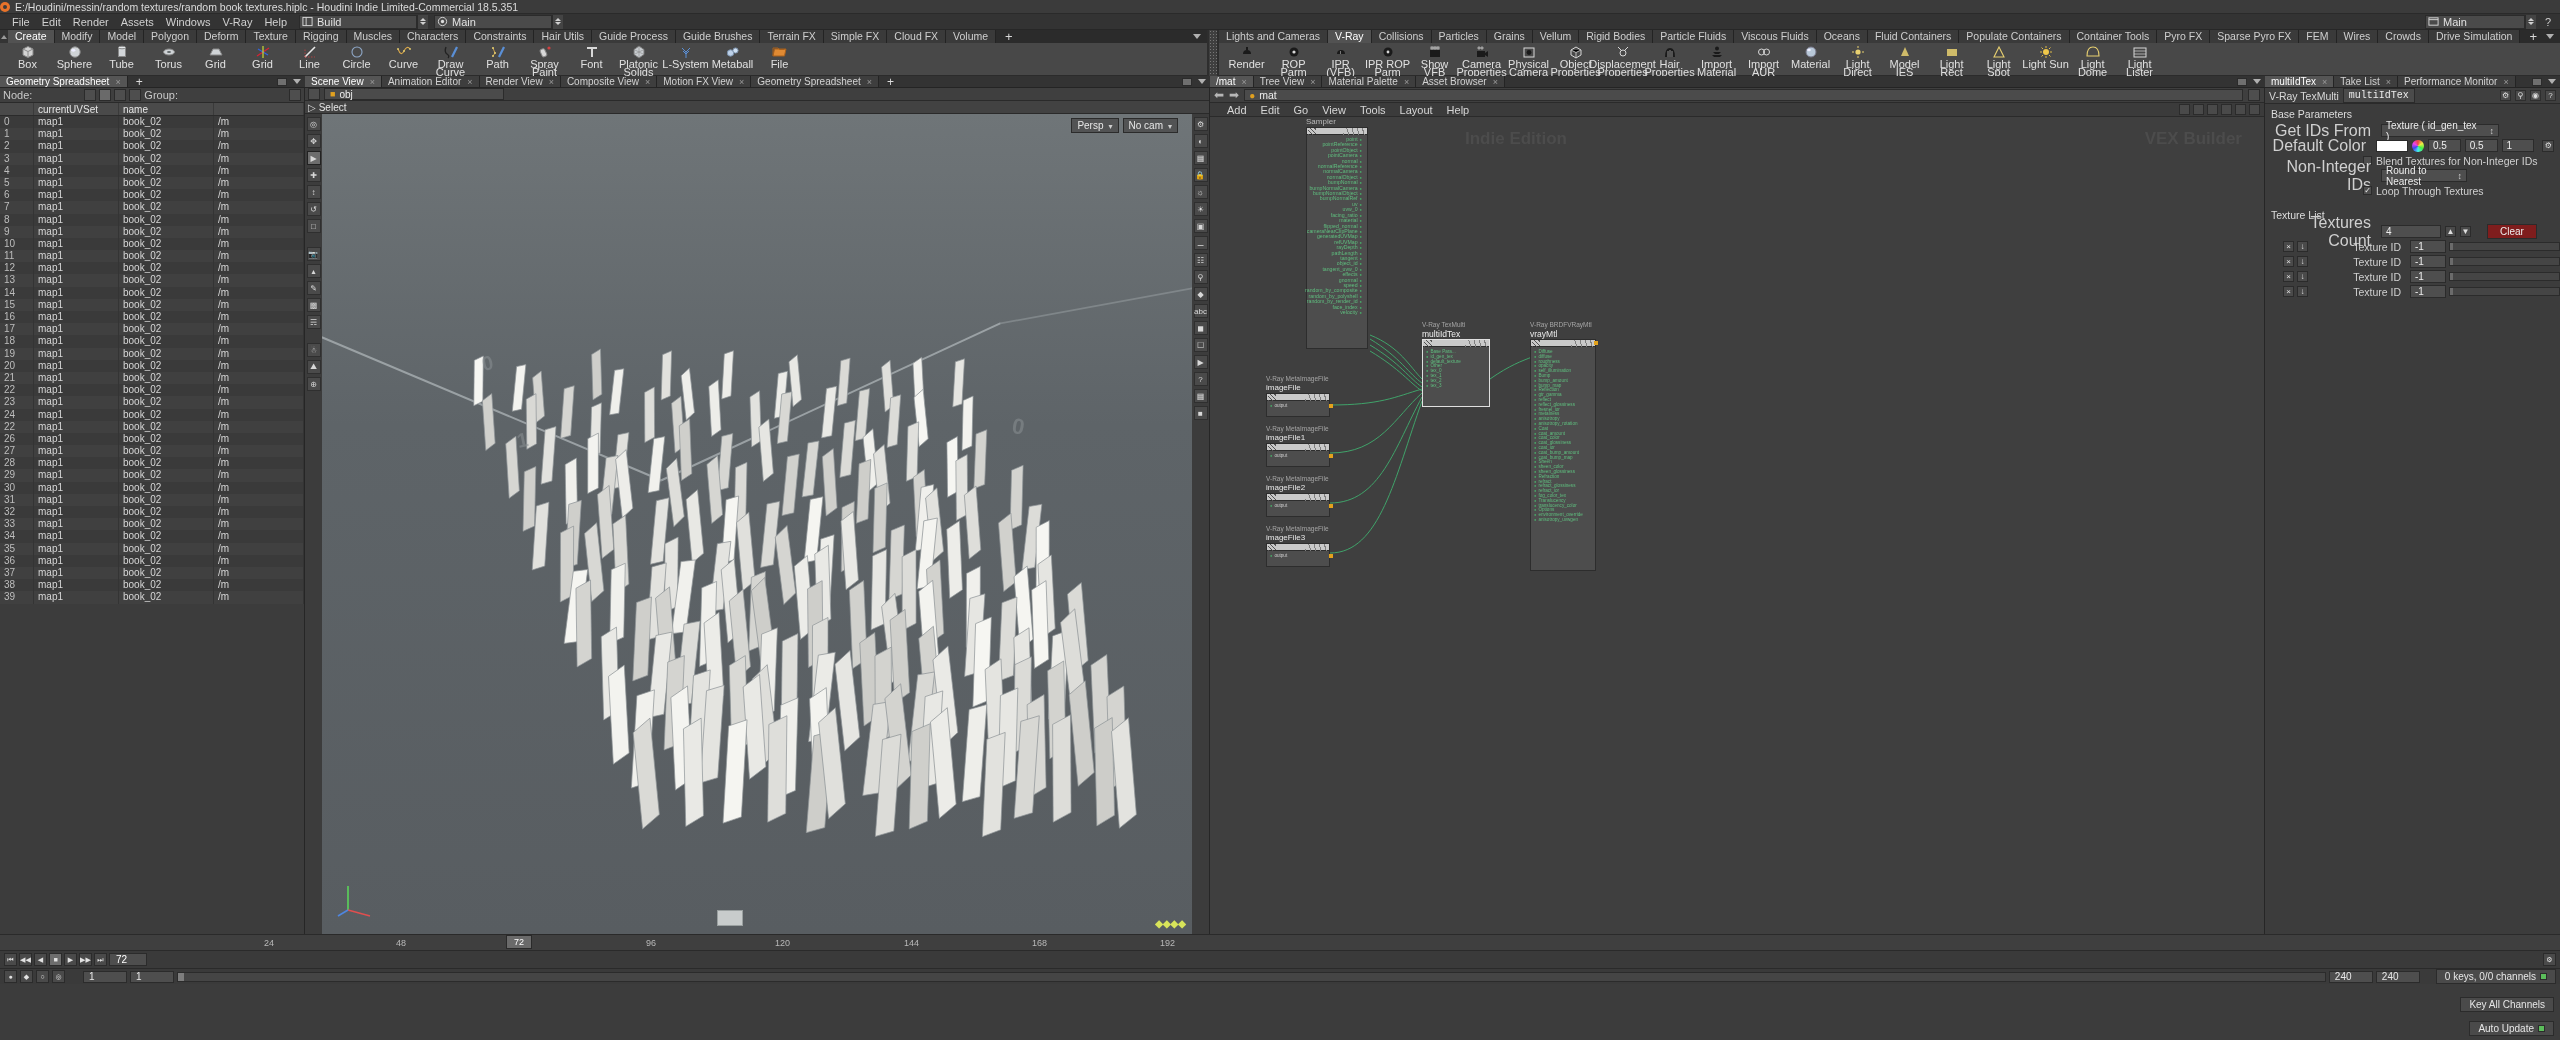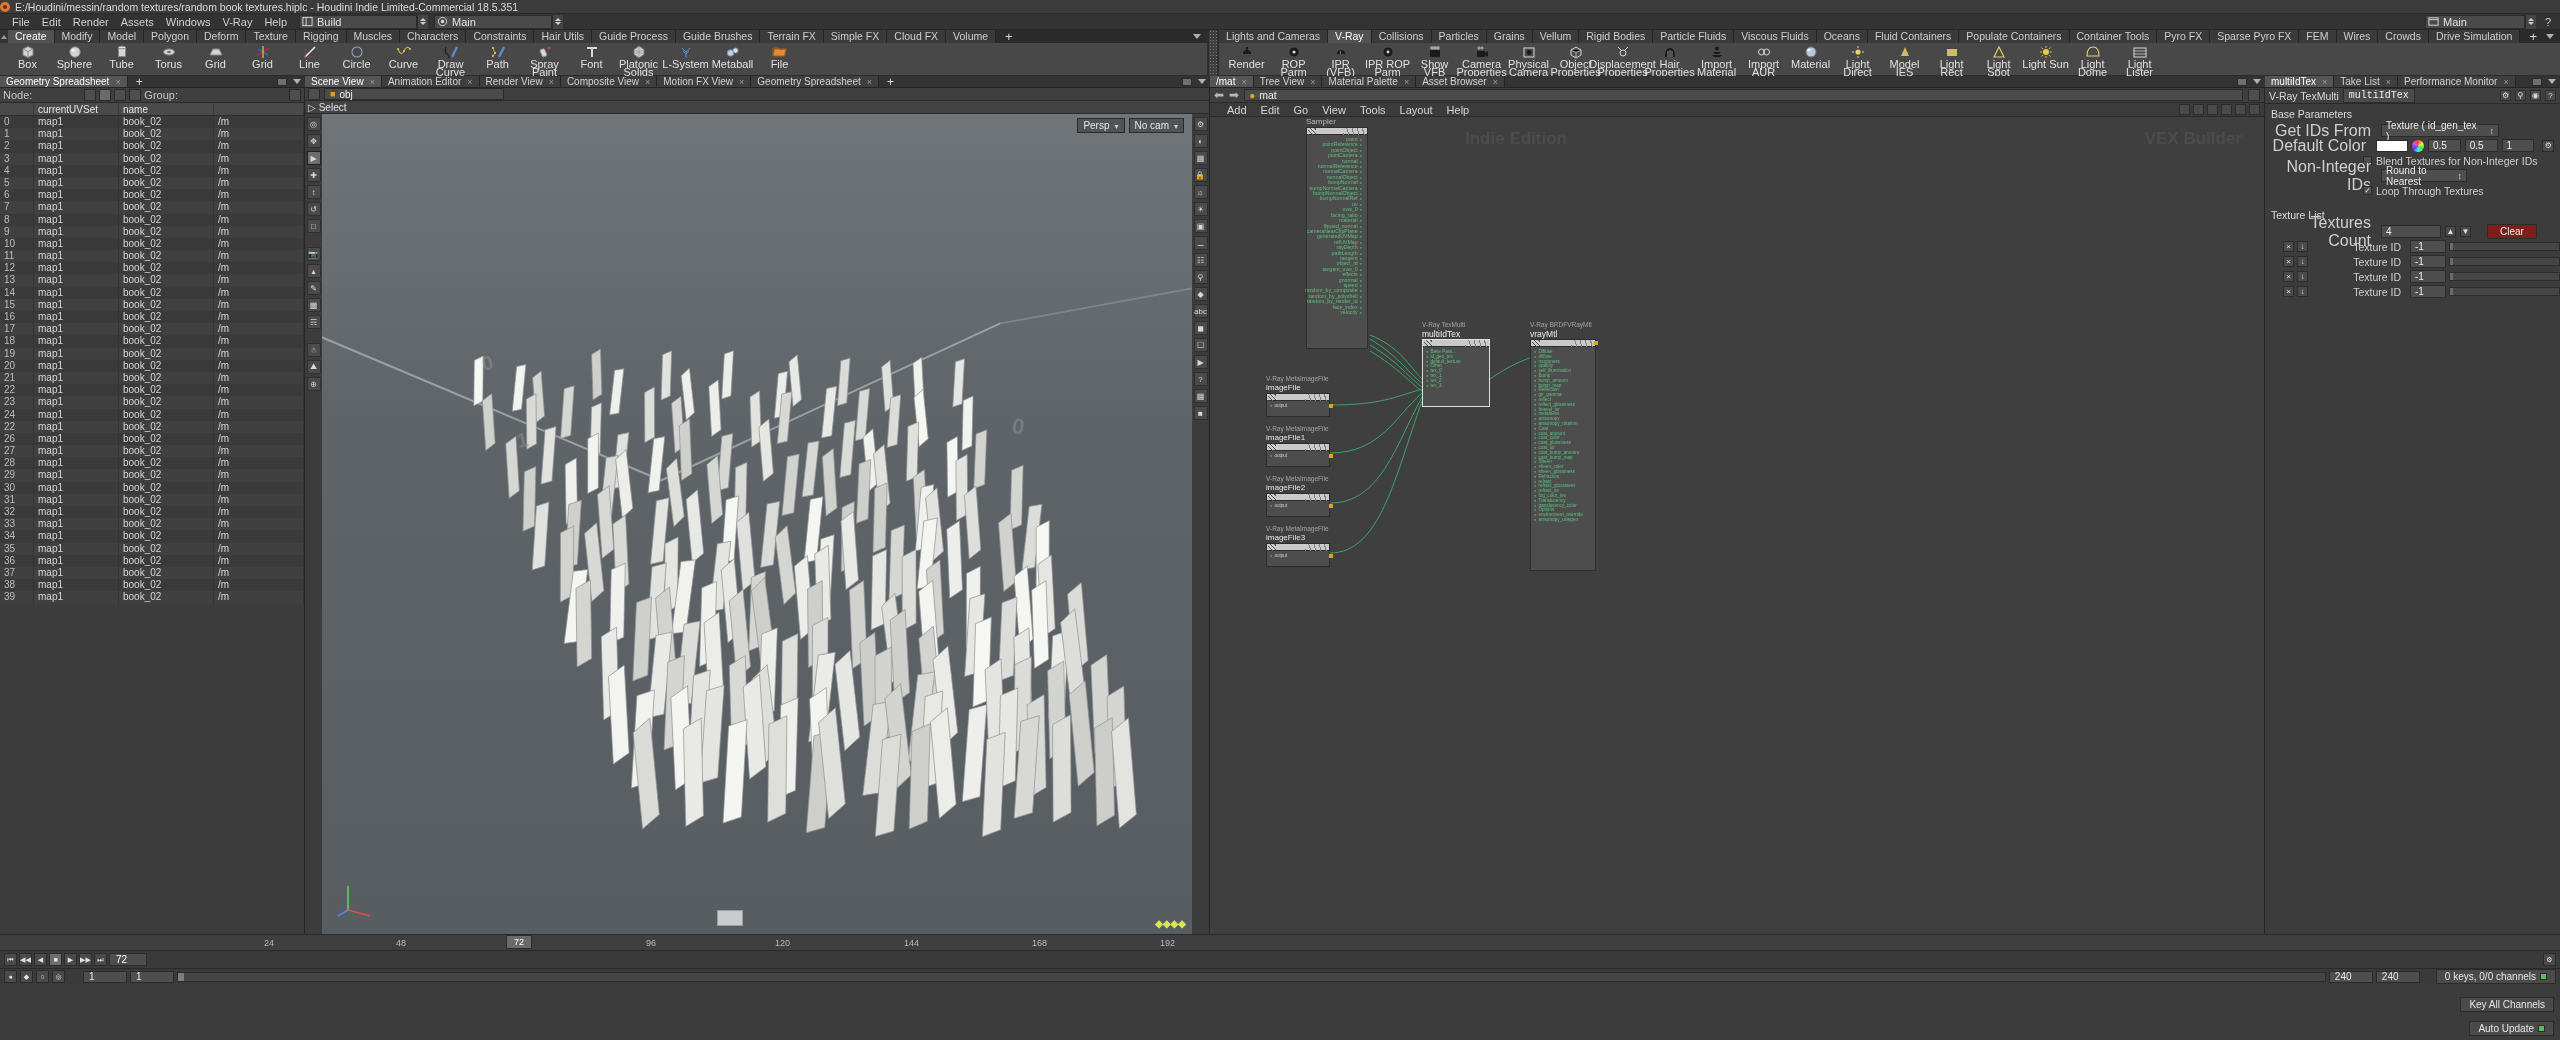--- a/index.html
+++ b/index.html
@@ -102,21 +102,21 @@
      border-bottom:1px solid #2a2a2a; padding:0 3px; gap:4px; }
   .vptool .selmode{ display:flex;align-items:center;gap:3px;font-size:10px;color:#e4e4e4;}
   .vpbody { flex:1 1 auto; display:flex; }
   .vpleftbar, .vprightbar { width:17px; background:#3c3c3c; display:flex;
      flex-direction:column; align-items:center; padding-top:3px; gap:3px; }
   .vpbtn { width:14px; height:14px; background:#4a4a4a; border:1px solid #2f2f2f;
      display:flex; align-items:center; justify-content:center; font-size:8px; color:#d8d8d8;}
   .vpbtn.sel{ background:#6d6d6d; border-color:#222; }
   .vpcanvas { flex:1 1 auto; position:relative; overflow:hidden;
      background:linear-gradient(180deg,#6f7578 0%, #5e6468 38%, #585d61 100%); }
-  .vpcam { position:absolute; top:4px; right:8px; display:flex; gap:4px; }
+  .vpcam { position:absolute; top:4px; right:14px; display:flex; gap:4px; }
   .vpcam span{ background:#4b4b4bcc; border:1px solid #2b2b2b; font-size:10px;
      color:#e7e7e7; padding:1px 5px 1px 5px; }
   .vpcam span::after{ content:"\25BE"; margin-left:5px; font-size:8px; color:#cfcfcf;}
   .vpaxis { position:absolute; left:14px; bottom:14px; width:44px; height:44px; }
   .watermark { position:absolute; color:#8a9093; font-weight:bold; opacity:.55; }
 
   
   #netwrap { flex:1 1 auto; display:flex; flex-direction:column; background:#3c3c3c;
      border-right:1px solid #262626; min-width:0; }
   .netpath { height:15px; display:flex; align-items:center; background:#3f3f3f;

